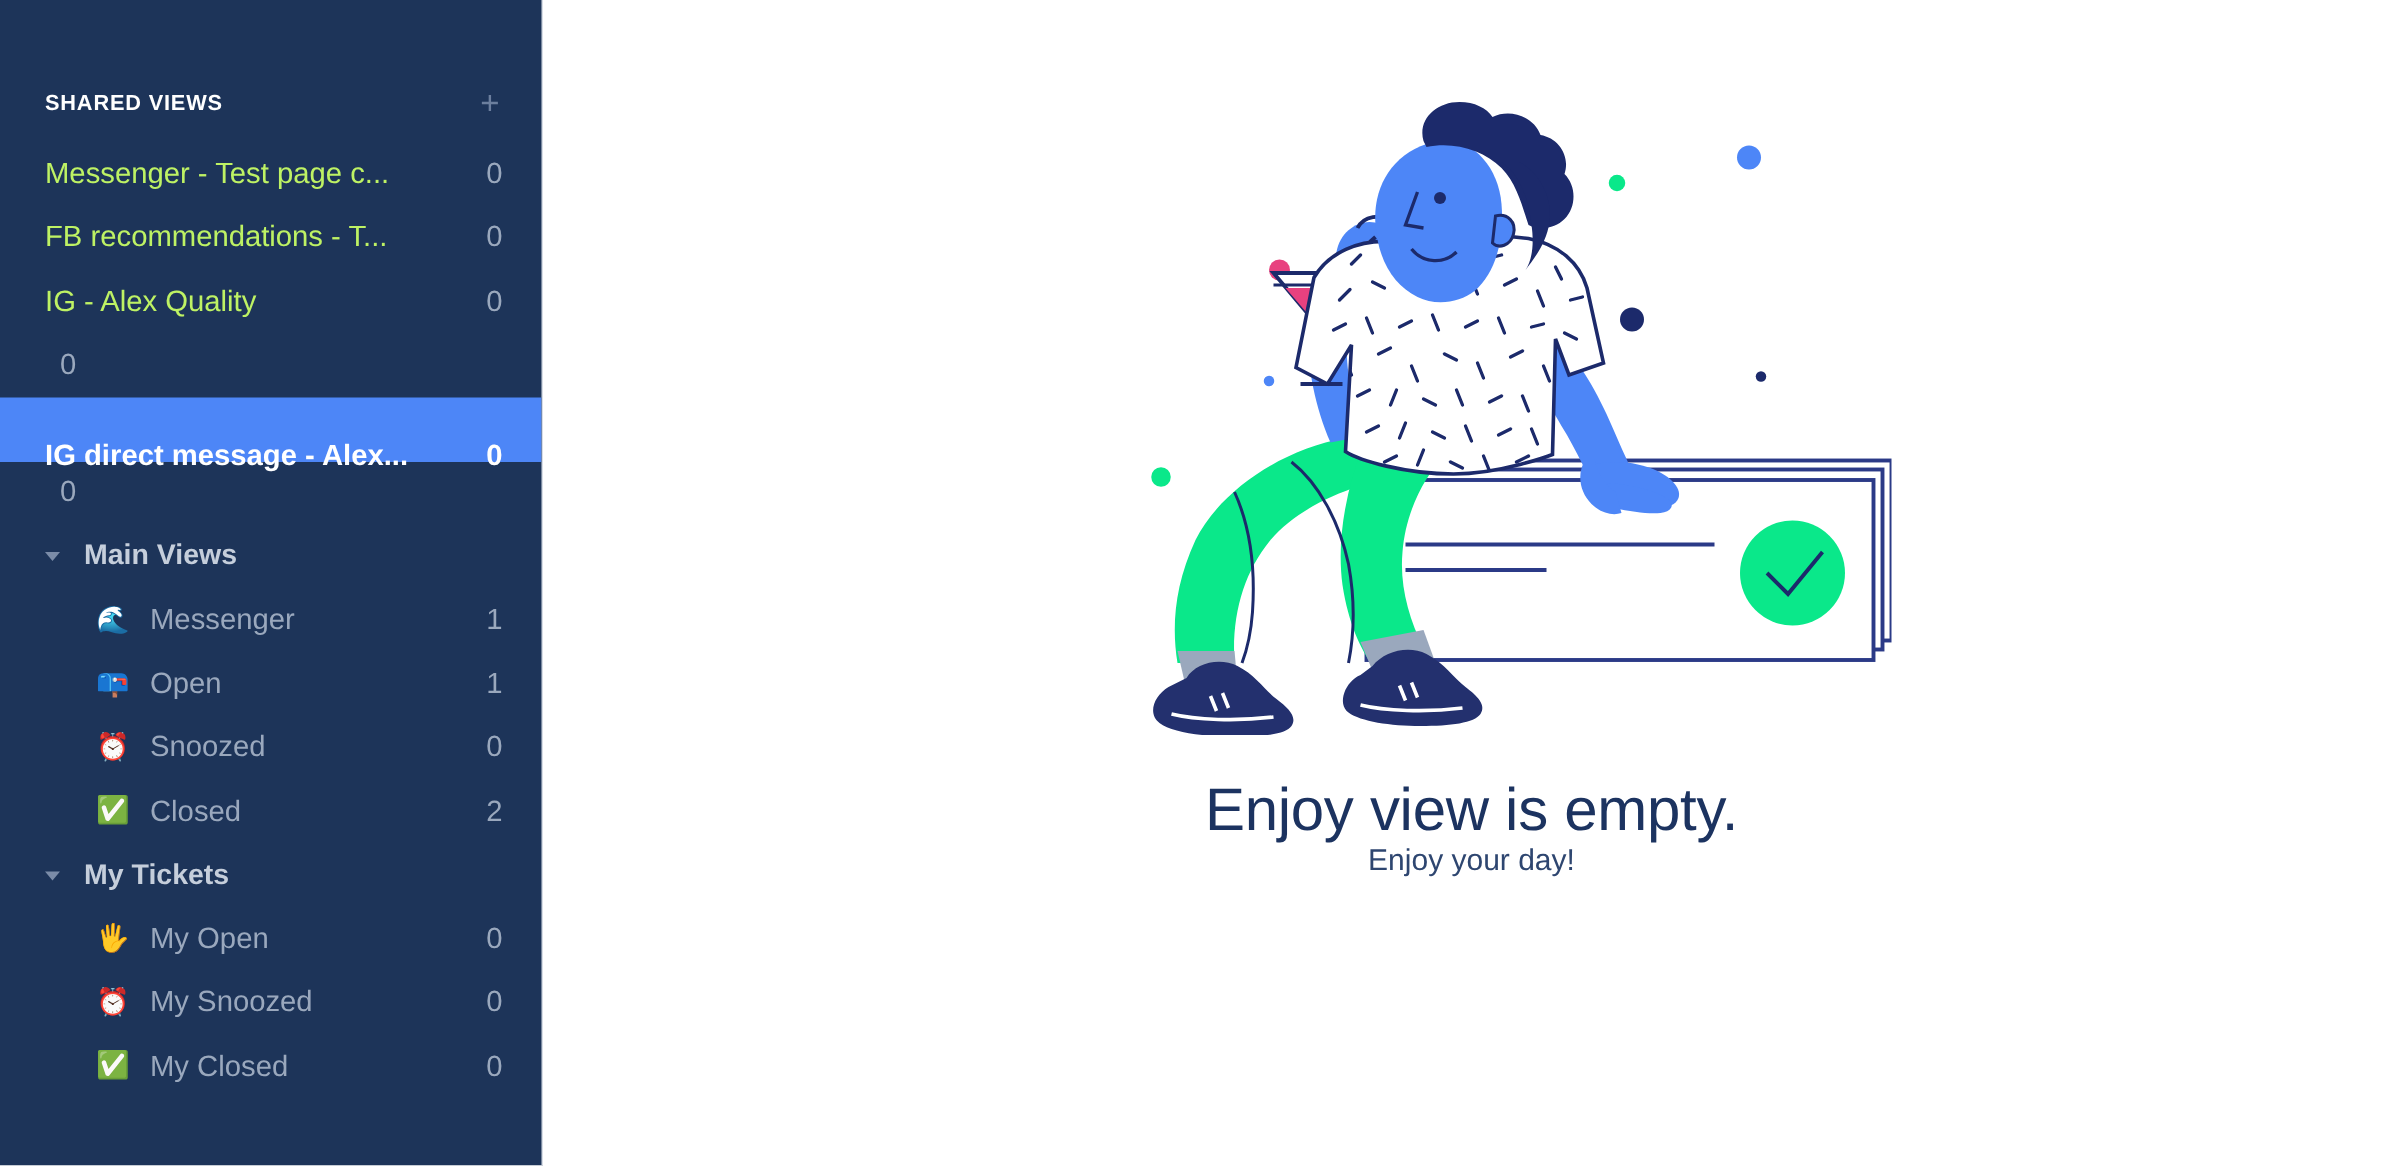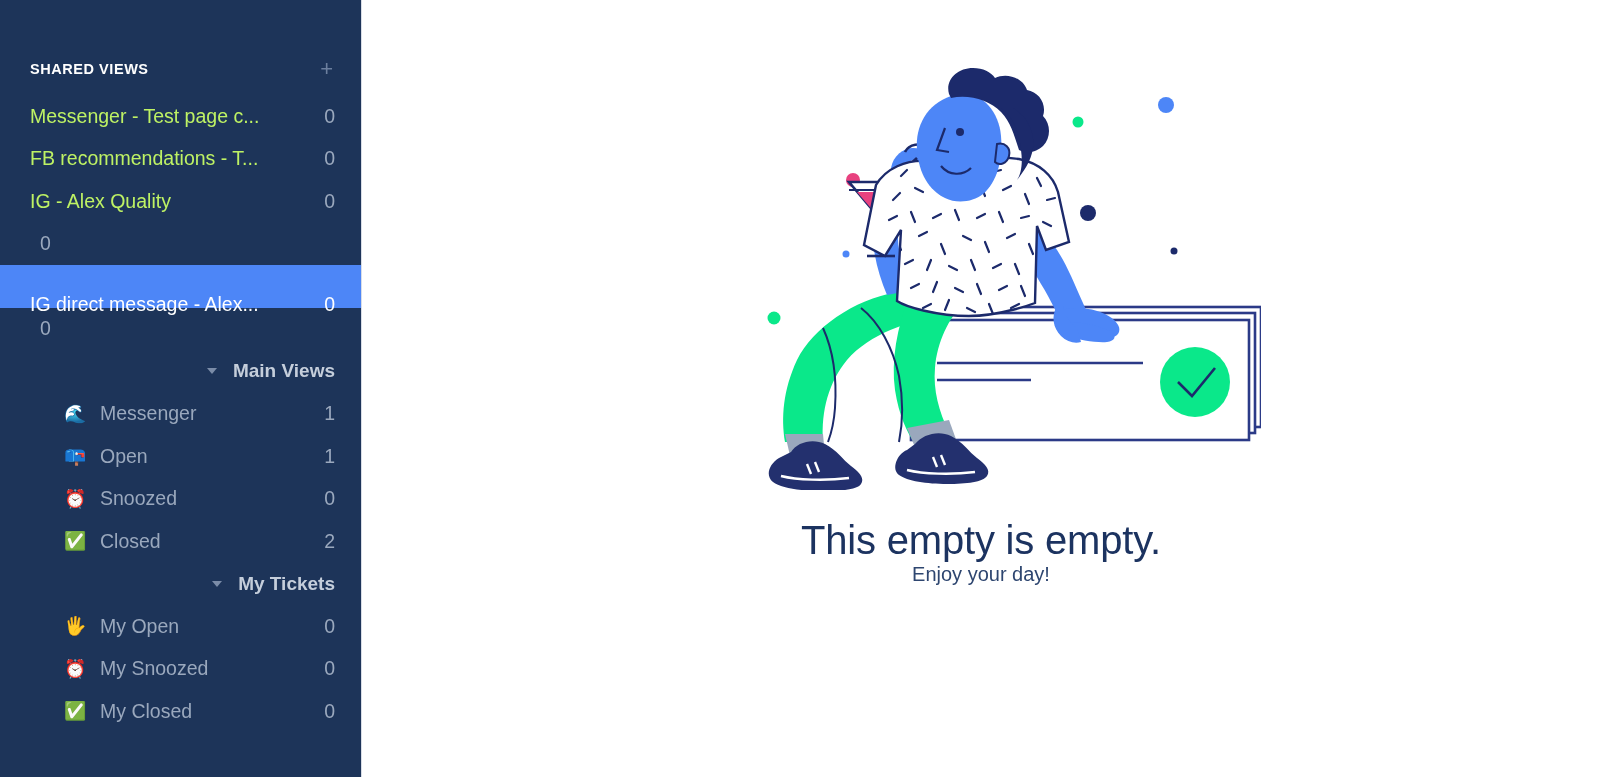--- a/index.html
+++ b/index.html
@@ -70,31 +70,30 @@
     font-size: 19.5px;
     margin-left: 10px;
     flex: 0 0 auto;
   }
   .shared-row.selected {
     background: #4d86f7;
   }
   .shared-row.selected .label,
   .shared-row.selected .count {
     color: #ffffff;
-    font-weight: normal;
+    font-weight: bold;
     margin-top: 36px;
   }
 
   .group-header {
     height: 42.5px;
     display: flex;
     align-items: center;
     padding: 0 26px 0 30px;
     cursor: pointer;
-    justify-content: flex-end;
   }
   .caret {
     width: 0; height: 0;
     border-left: 5.5px solid transparent;
     border-right: 5.5px solid transparent;
     border-top: 6.5px solid #7b8ca8;
     margin-right: 16px;
     flex: 0 0 auto;
   }
   .group-header .gtitle {
@@ -415,18 +414,18 @@
                    C322 112 330 102 332 88 C334 72 326 56 312 48 Z" fill="#1c2a6b"></path>
 
           <circle cx="259" cy="72" r="4" fill="#1c2a6b"></circle>
 
           <path d="M244 68 L236 90 L248 92" fill="none" stroke="#1c2a6b" stroke-width="2.2"></path>
 
           <path d="M240 106 C248 116 262 116 270 108" fill="none" stroke="#1c2a6b" stroke-width="2.2"></path>
         </g>
       </svg>
 
-      <div class="empty-title">This empty is empty.</div>
+      <div class="empty-title">Enjoy view is empty.</div>
       <div class="empty-sub">Enjoy your day!</div>
     </div>
   </div>
 
 </div>
 
 </body></html>

